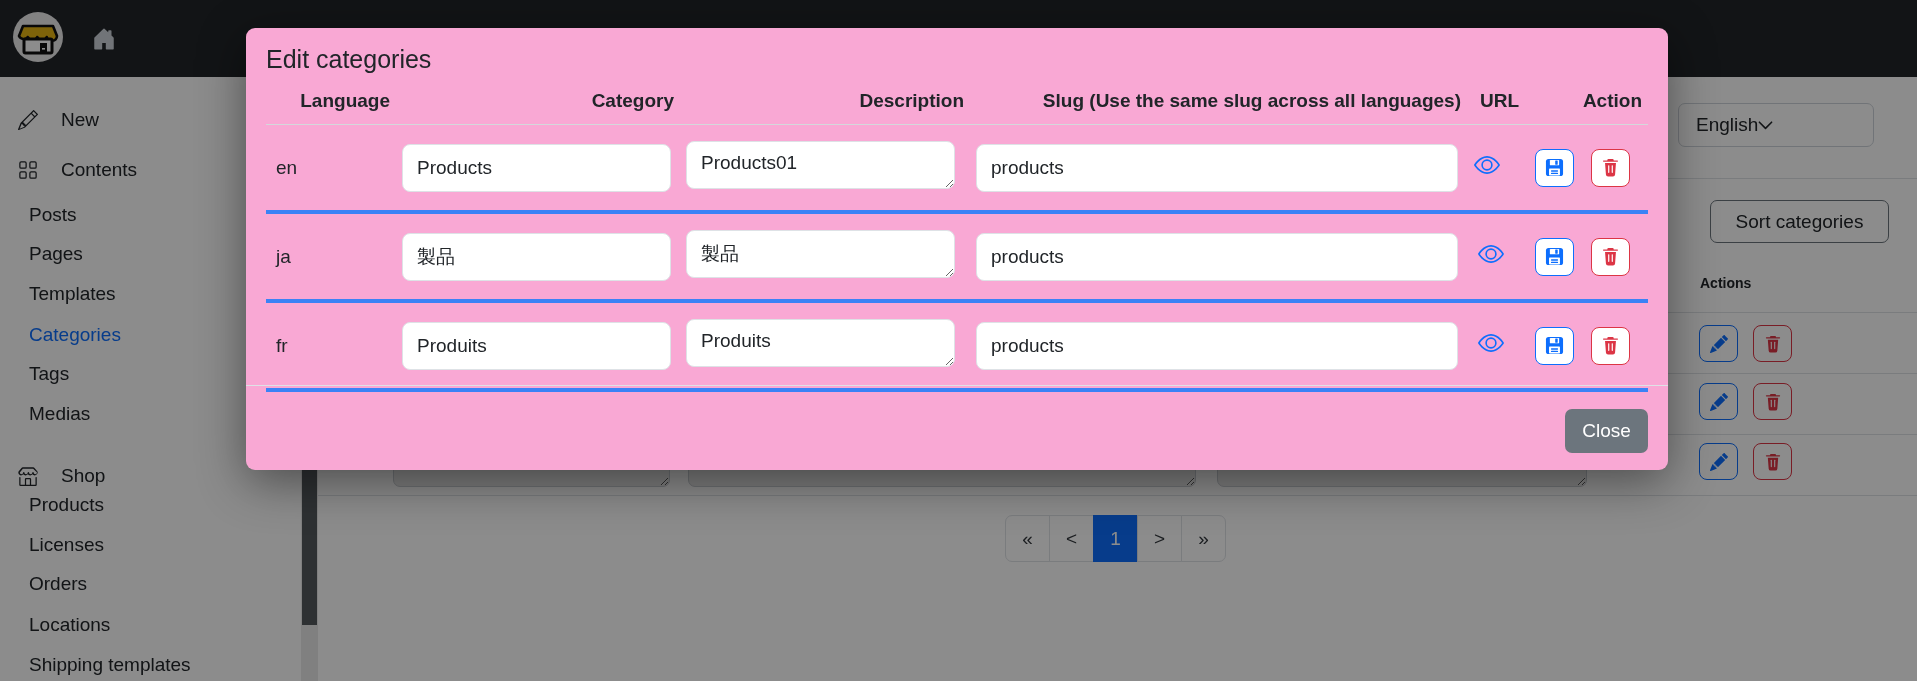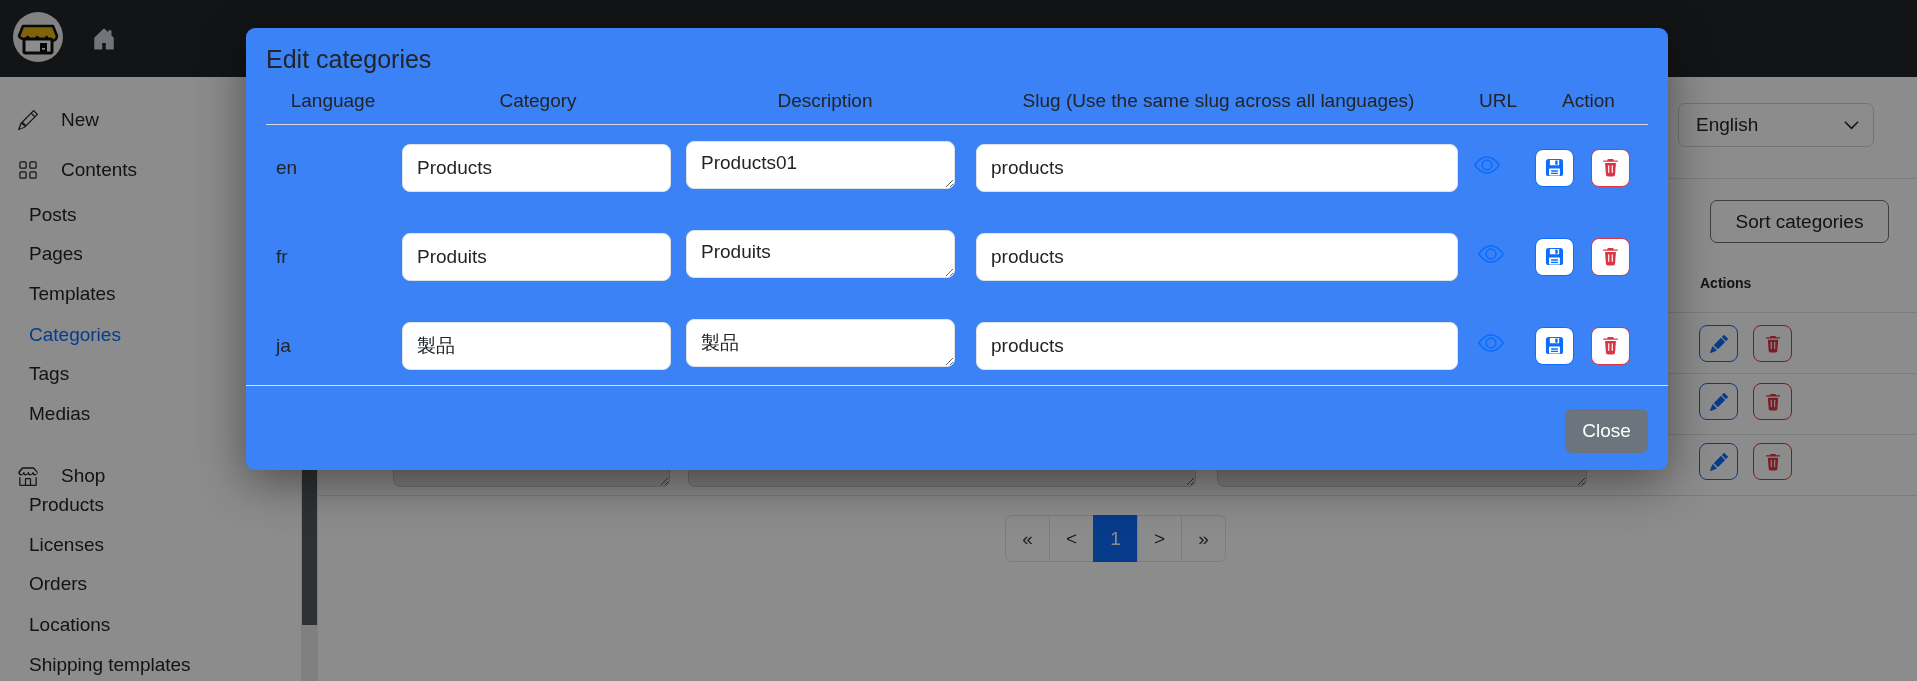--- a/index.html
+++ b/index.html
@@ -23,21 +23,21 @@
   .side-icon { width:20px; height:20px; flex:0 0 20px; }
 
   
   #scrollbar-track { left:301px; top:77px; width:17px; height:604px; background:#e9e9e9; z-index:1; }
   #scrollbar-thumb { left:1px; top:0; width:15px; height:548px; background:#555a5e; position:absolute; }
 
   
   #main { left:318px; top:77px; width:1599px; height:604px; background:#fff; z-index:1; }
   #language-select { left:1360px; top:26px; width:196px; height:44px; border:1px solid #ced4da;
     border-radius:7px; display:flex; align-items:center; padding:0 14px 0 17px;
-    font-size:19px; justify-content:space-between; background:#fff; cursor:pointer; }
+    font-size:19px; background:#fff; cursor:pointer; }
   .hline { height:1px; background:#dee2e6; left:0; width:1599px; }
   #sort-categories-button { left:1392px; top:123px; width:179px; height:43px;
     border:1px solid #6c757d; border-radius:7px; background:transparent; font-size:19px;
     color:#212529; cursor:pointer; font-family:inherit; }
   #actions-header { left:1382px; top:198px; font-size:14px; font-weight:700; }
   .mini-btn { position:absolute; width:39px; height:37px; border-radius:8px; background:#fff;
     display:flex; align-items:center; justify-content:center; cursor:pointer; }
   .mini-btn.blue { border:1px solid #0d6efd; }
   .mini-btn.red  { border:1px solid #dc3545; }
   .mini-btn svg { width:18px; height:18px; }
@@ -47,25 +47,25 @@
   #pagination { left:687px; top:438px; display:flex; position:absolute; }
   .page-cell { width:45px; height:47px; border:1px solid #dee2e6; margin-left:-1px;
     background:#fff; display:flex; align-items:center; justify-content:center;
     font-size:19px; color:#33383d; cursor:pointer; }
   .page-cell:first-child { border-radius:7px 0 0 7px; margin-left:0; }
   .page-cell:last-child { border-radius:0 7px 7px 0; }
   .page-cell.current { background:#0d6efd; border-color:#0d6efd; color:#fff; }
 
   
   #backdrop { left:0; top:0; width:1917px; height:681px; background:rgba(0,0,0,0.45); z-index:50; }
-  #modal { left:246px; top:28px; width:1422px; height:442px; background:#3b82f6; border-radius:9px;
+  #modal { left:246px; top:28px; width:1422px; height:442px; background:#f9a8d4; border-radius:9px;
     z-index:60; box-shadow:0 12px 48px rgba(0,0,0,0.45); }
   #modal-title { padding:17px 20px 8px 20px; font-size:25px; font-weight:500; }
   #edit-table { margin:0 20px; border-collapse:collapse; table-layout:fixed; width:1382px; font-size:19px; }
-  #edit-table th { text-align:center; font-weight:400; padding:8px 6px 12px 6px;
+  #edit-table th { text-align:right; font-weight:700; padding:8px 6px 12px 6px;
     border-bottom:1px solid #d4d8db; }
   #edit-table th.pl, #edit-table td.pl { padding-left:10px; }
   #edit-table td { padding:16px 6px; border-bottom:4px solid #3b82f6; vertical-align:middle; }
   .fld { border:1px solid #dee2e6; border-radius:8px; font-size:19px; color:#212529;
     padding:0 14px; height:48px; font-family:inherit; }
   textarea.fld { padding-top:10px; height:48px; resize:both; }
   .act-btn { width:39px; height:38px; border-radius:8px; background:#fff; cursor:pointer;
     display:inline-flex; align-items:center; justify-content:center; vertical-align:middle; }
   .act-btn.blue { border:1px solid #0d6efd; }
   .act-btn.red { border:1px solid #dc3545; margin-left:12px; }
@@ -295,60 +295,60 @@
               </svg>
             </button>
           <button class="act-btn red">
               <svg viewBox="0 0 16 16" fill="#dc3545">
                 <use href="#ic-trash"></use>
               </svg>
             </button>
         </td>
       </tr>
       <tr>
+        <td class="pl">ja</td>
+        <td><input class="fld" style="width: 269px;" value="製品"></td>
+        <td><textarea class="fld" style="width: 269px;">製品</textarea></td>
+        <td><input class="fld" style="width: 482px;" value="products"></td>
+        <td class="pl"><svg width="28" height="26" viewBox="0 0 16 16" fill="#0d6efd">
+              <use href="#ic-eye"></use>
+            </svg></td>
+        <td class="pl">
+          <button class="act-btn blue">
+              <svg viewBox="0 0 16 16" fill="#0d6efd">
+                <use href="#ic-floppy"></use>
+              </svg>
+            </button>
+          <button class="act-btn red">
+              <svg viewBox="0 0 16 16" fill="#dc3545">
+                <use href="#ic-trash"></use>
+              </svg>
+            </button>
+        </td>
+      </tr>
+      <tr>
         <td class="pl">fr</td>
         <td><input class="fld" style="width: 269px;" value="Produits"></td>
         <td><textarea class="fld" style="width: 269px;">Produits</textarea></td>
         <td><input class="fld" style="width: 482px;" value="products"></td>
         <td class="pl"><svg width="28" height="26" viewBox="0 0 16 16" fill="#0d6efd">
               <use href="#ic-eye"></use>
             </svg></td>
         <td class="pl">
           <button class="act-btn blue">
               <svg viewBox="0 0 16 16" fill="#0d6efd">
                 <use href="#ic-floppy"></use>
               </svg>
             </button>
           <button class="act-btn red">
               <svg viewBox="0 0 16 16" fill="#dc3545">
                 <use href="#ic-trash"></use>
               </svg>
             </button>
         </td>
       </tr>
-      <tr>
-        <td class="pl">ja</td>
-        <td><input class="fld" style="width: 269px;" value="製品"></td>
-        <td><textarea class="fld" style="width: 269px;">製品</textarea></td>
-        <td><input class="fld" style="width: 482px;" value="products"></td>
-        <td class="pl"><svg width="28" height="26" viewBox="0 0 16 16" fill="#0d6efd">
-              <use href="#ic-eye"></use>
-            </svg></td>
-        <td class="pl">
-          <button class="act-btn blue">
-              <svg viewBox="0 0 16 16" fill="#0d6efd">
-                <use href="#ic-floppy"></use>
-              </svg>
-            </button>
-          <button class="act-btn red">
-              <svg viewBox="0 0 16 16" fill="#dc3545">
-                <use href="#ic-trash"></use>
-              </svg>
-            </button>
-        </td>
-      </tr>
     </tbody>
   </table>
 
   <div id="modal-footer">
     <button id="close-button">Close</button>
   </div>
 </div>
 
 </body></html>

